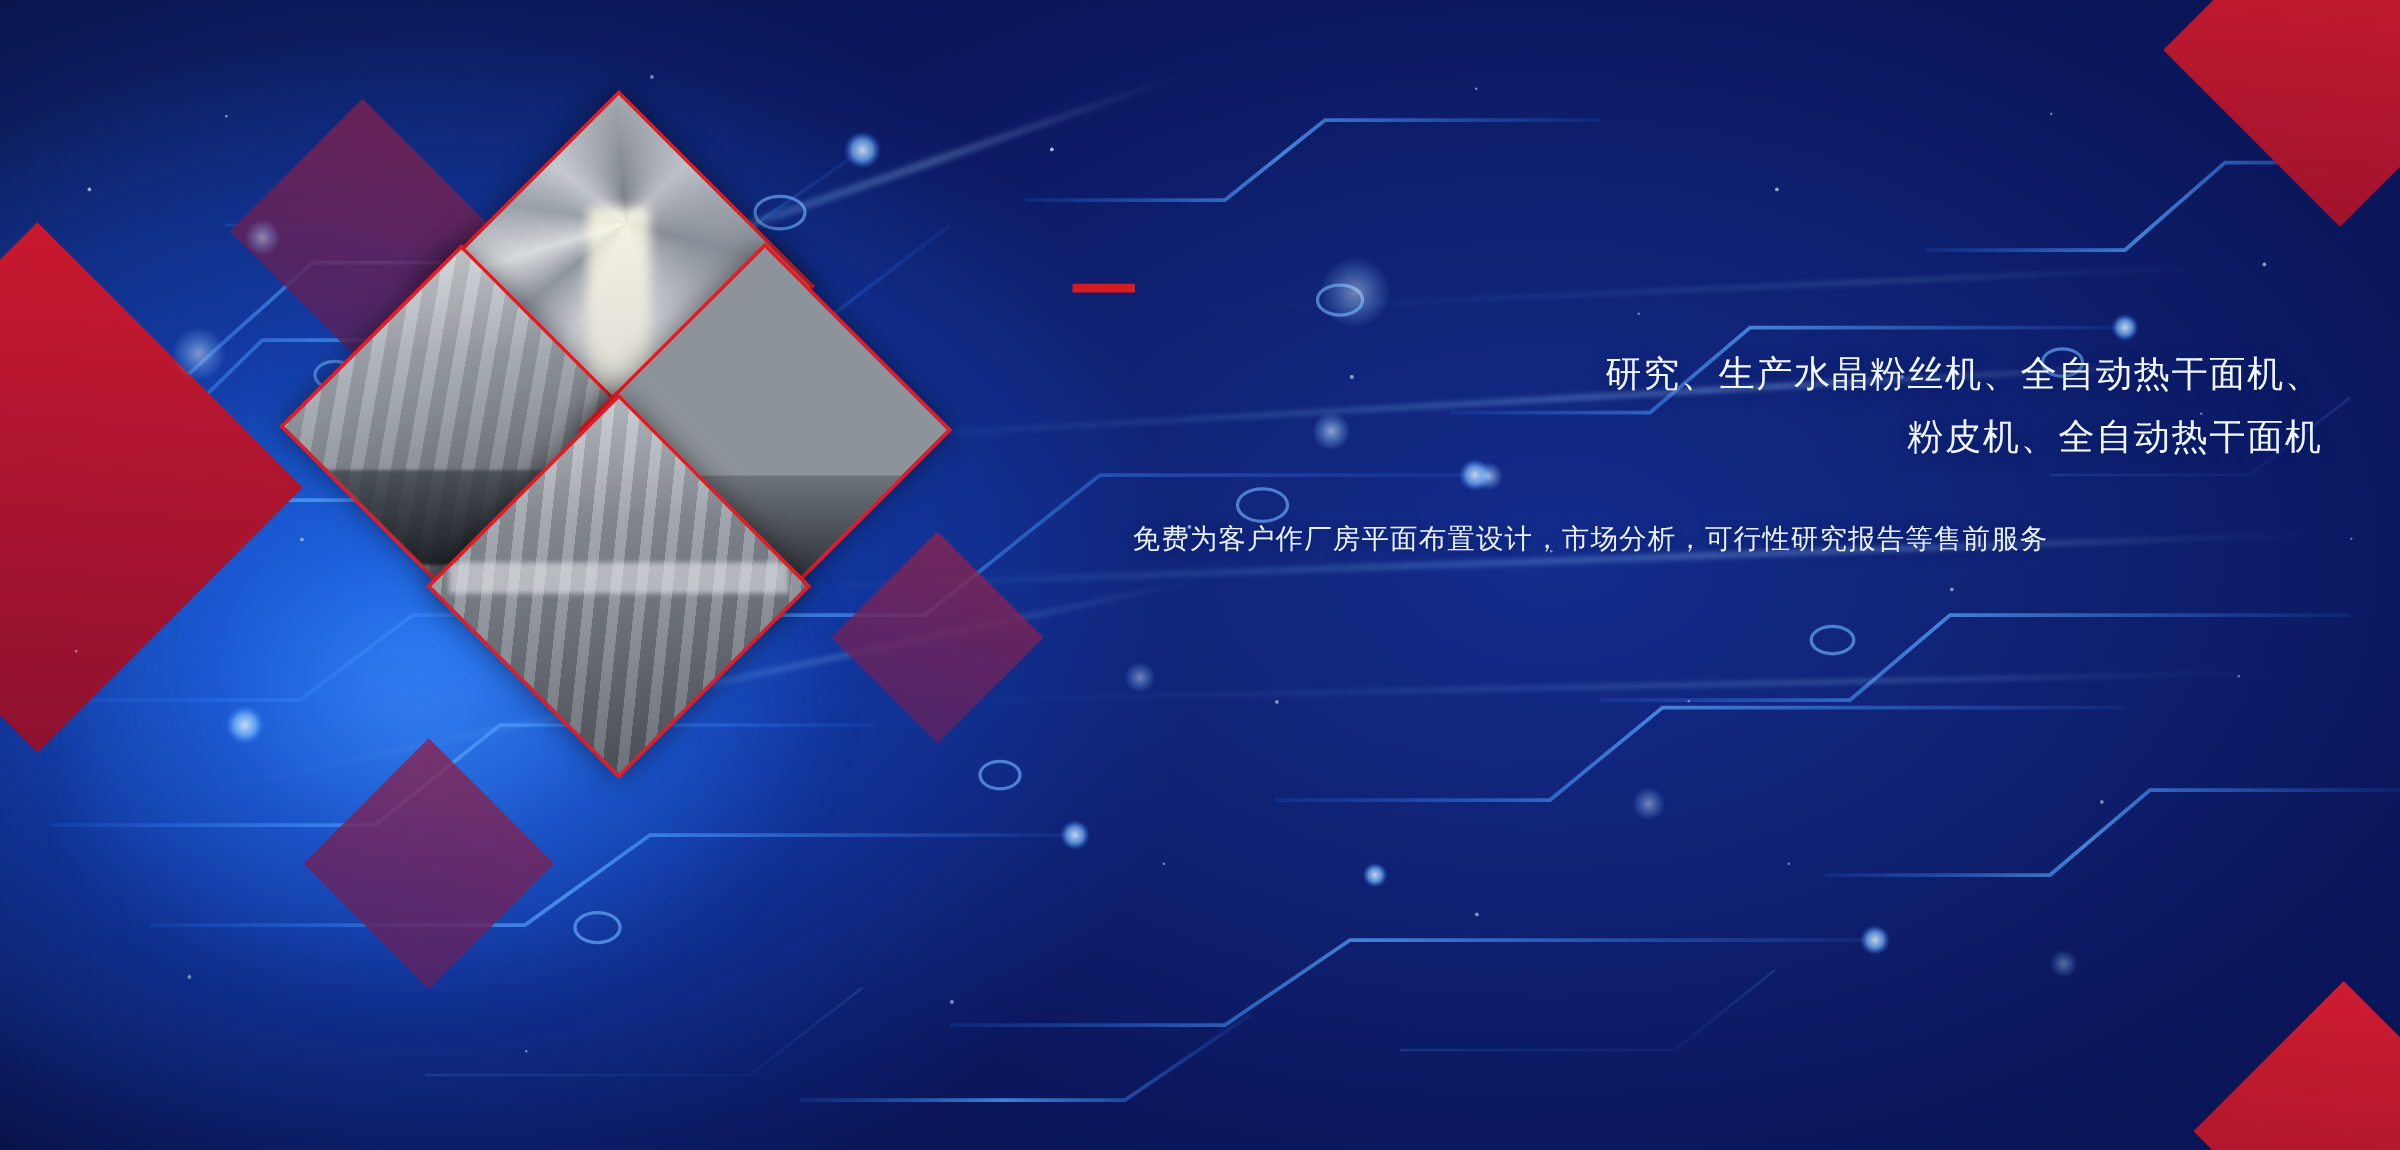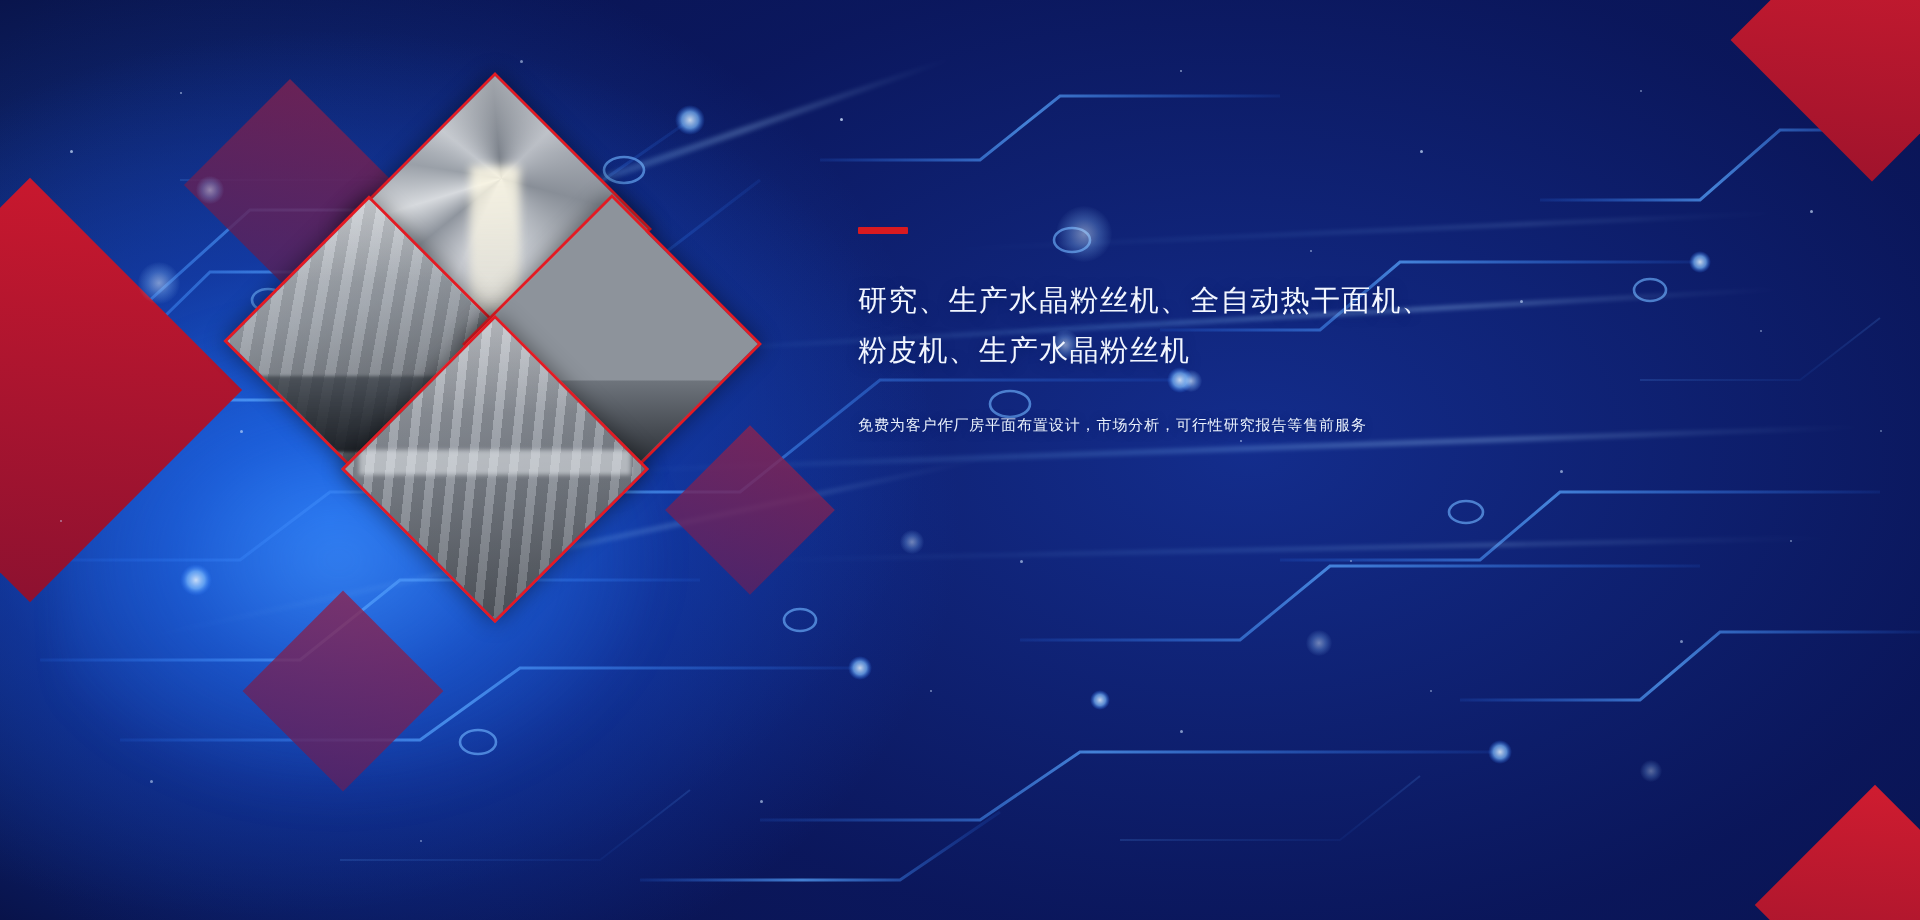--- a/index.html
+++ b/index.html
@@ -103,24 +103,24 @@
   #headline{
     font-size:44px;font-weight:bold;color:#ffffff;letter-spacing:3px;line-height:1.25;
     text-shadow:0 2px 16px rgba(0,30,110,.85),0 0 4px rgba(255,255,255,.25);
     white-space:nowrap;
   }
   #accent-bar{margin-top:37px;width:50px;height:7px;background:#d91a20;border-radius:1px;}
   #subheading{
     margin-top:42px;font-size:29px;color:#f2f6ff;line-height:1.72;letter-spacing:1.2px;
     text-shadow:0 2px 12px rgba(0,25,95,.8);
   }
-  #subheading .ln{display:block;white-space:nowrap;}
+  #subheading .ln{display:block;white-space:nowrap;text-align:right;}
   #caption{
-    margin-top:40px;font-size:15px;color:#e9f0fc;letter-spacing:.9px;
-    text-shadow:0 1px 8px rgba(0,25,95,.8);white-space:nowrap;
+    margin-top:40px;font-size:22px;color:#e9f0fc;letter-spacing:.9px;
+    text-shadow:0 1px 8px rgba(0,25,95,.8);white-space:nowrap;margin-left:48px;
   }
 </style>
 </head>
 <body>
 
 <div id="banner">
 
   <div class="corehalo"></div>
 
   <svg class="circuit" width="1920" height="920" viewBox="0 0 1920 920" xmlns="http://www.w3.org/2000/svg">
@@ -253,18 +253,18 @@
     </div>
     <div class="pd bottom">
       <div class="inner ph-frame"></div>
     </div>
   </div>
 
   <div id="copy">
     <div id="accent-bar"></div>
     <div id="subheading">
       <span class="ln">研究、生产水晶粉丝机、全自动热干面机、</span>
-      <span class="ln">粉皮机、生产水晶粉丝机</span>
+      <span class="ln">粉皮机、全自动热干面机</span>
     </div>
     <div id="caption">免费为客户作厂房平面布置设计，市场分析，可行性研究报告等售前服务</div>
   </div>
 
 </div>
 
 </body></html>

